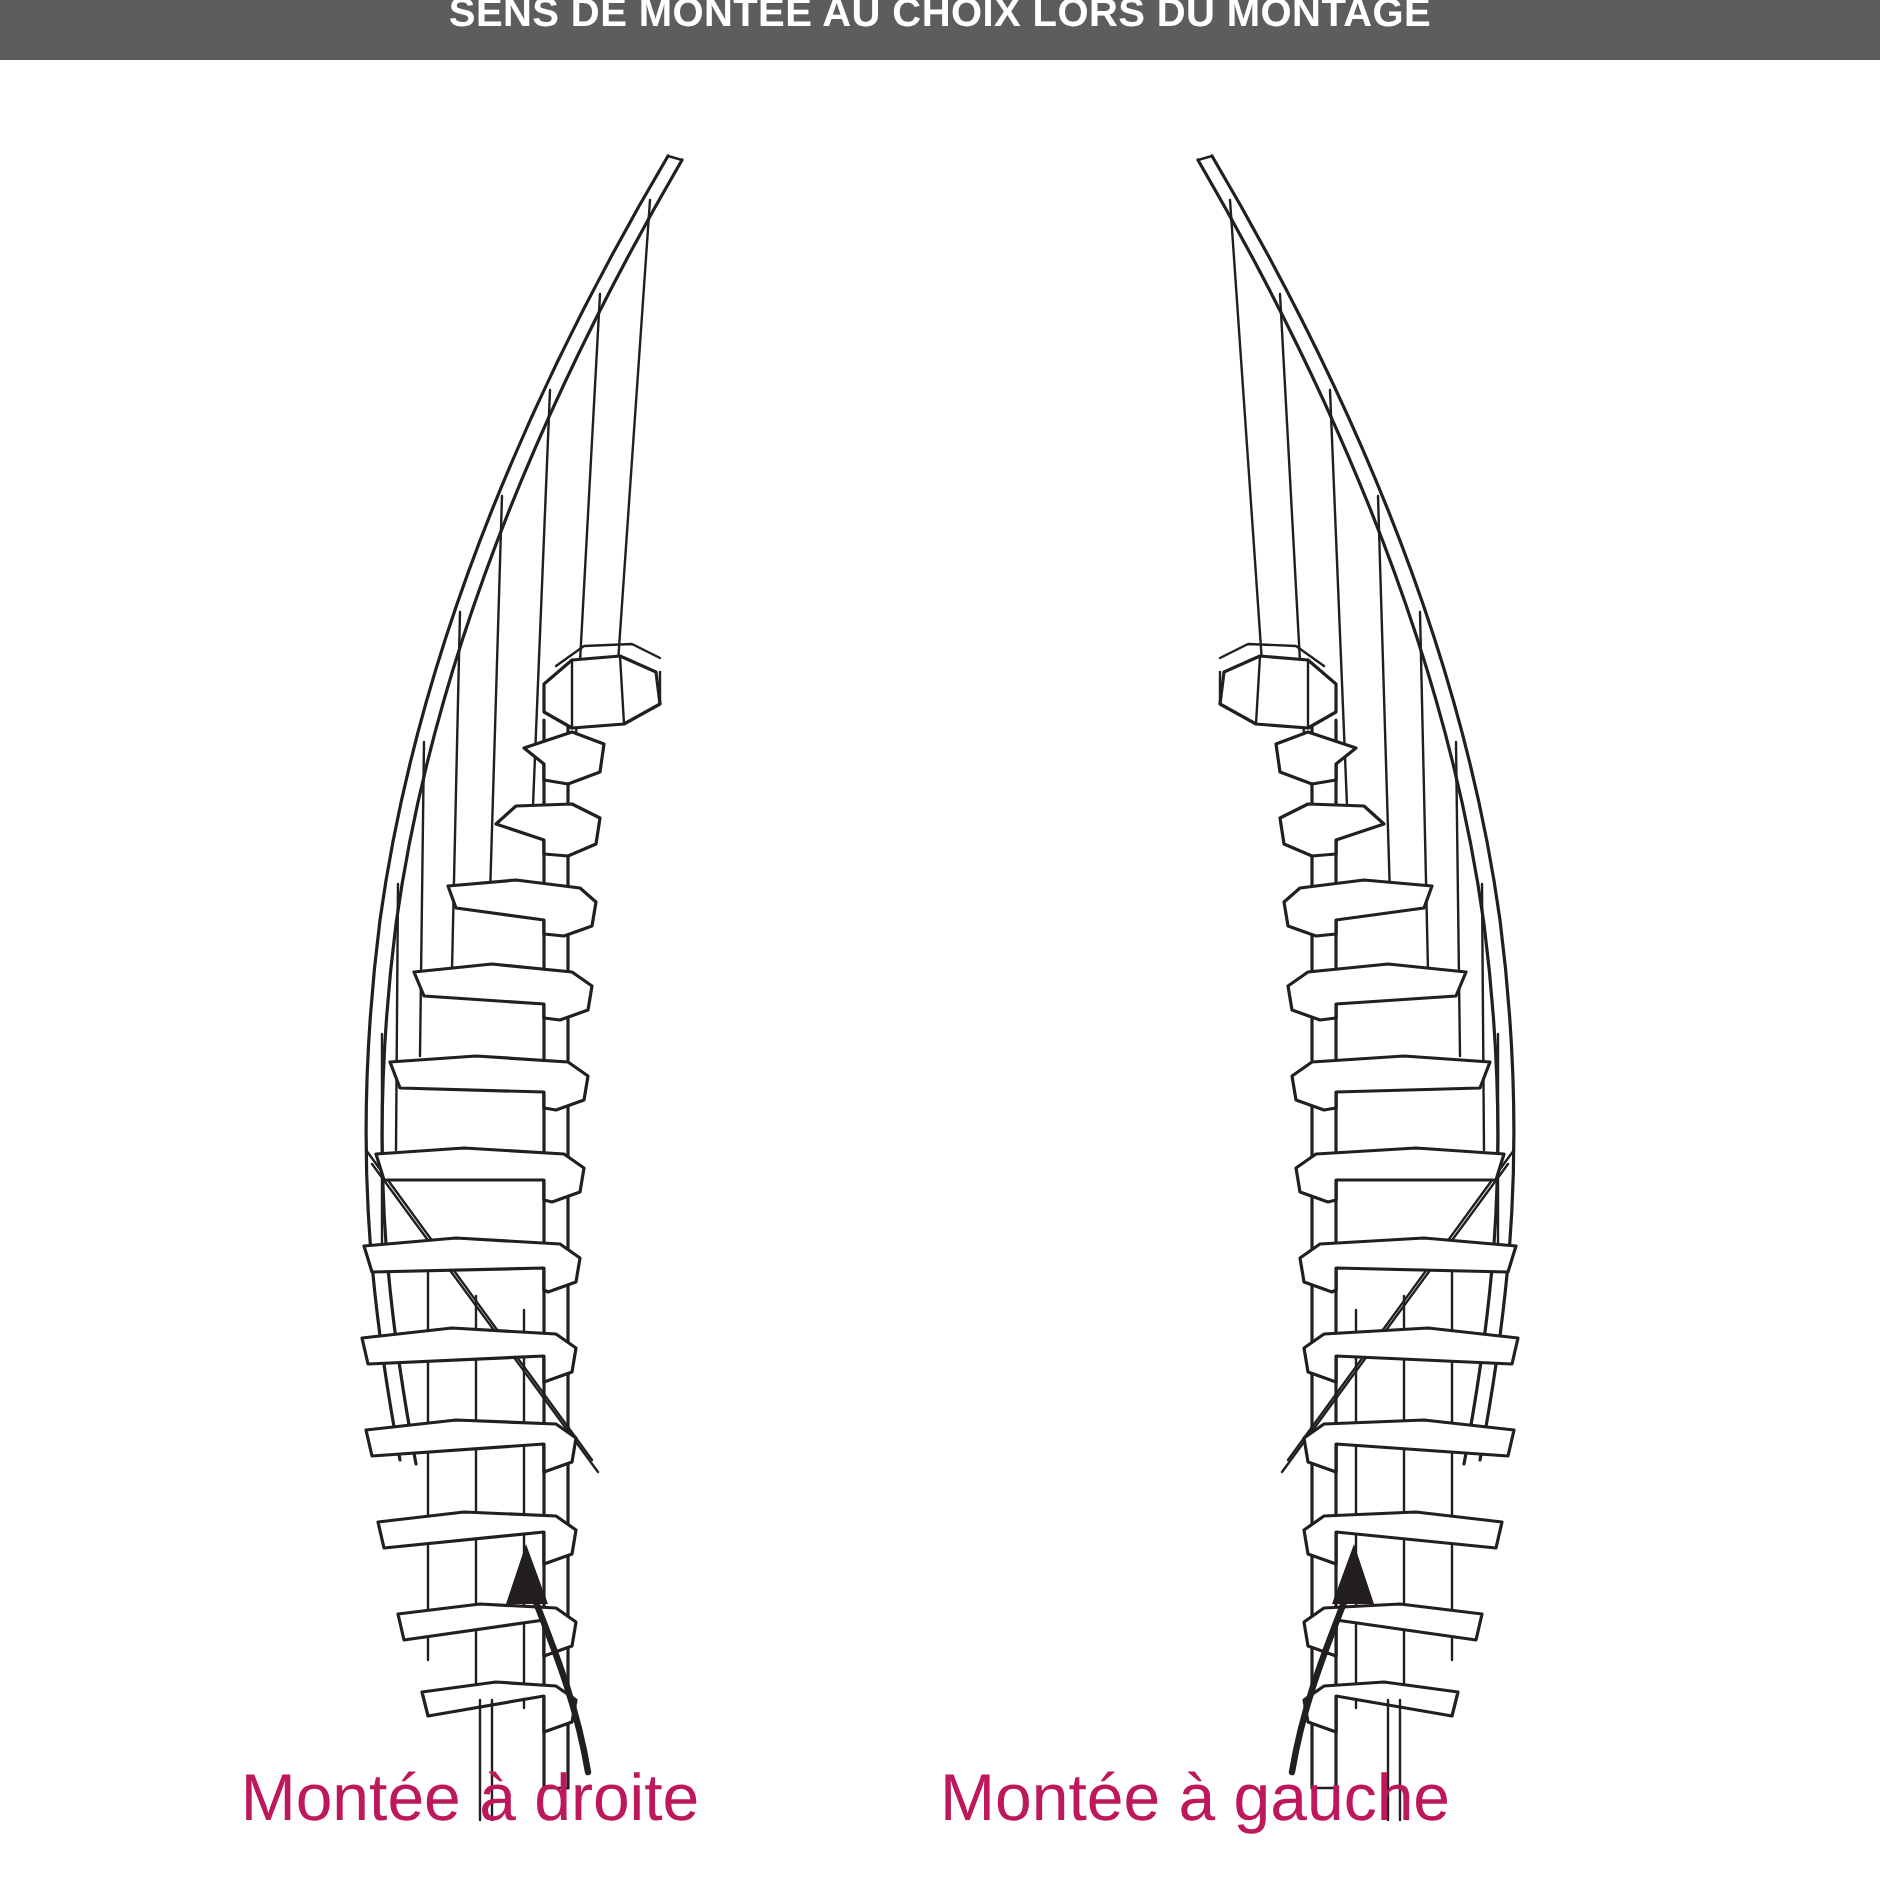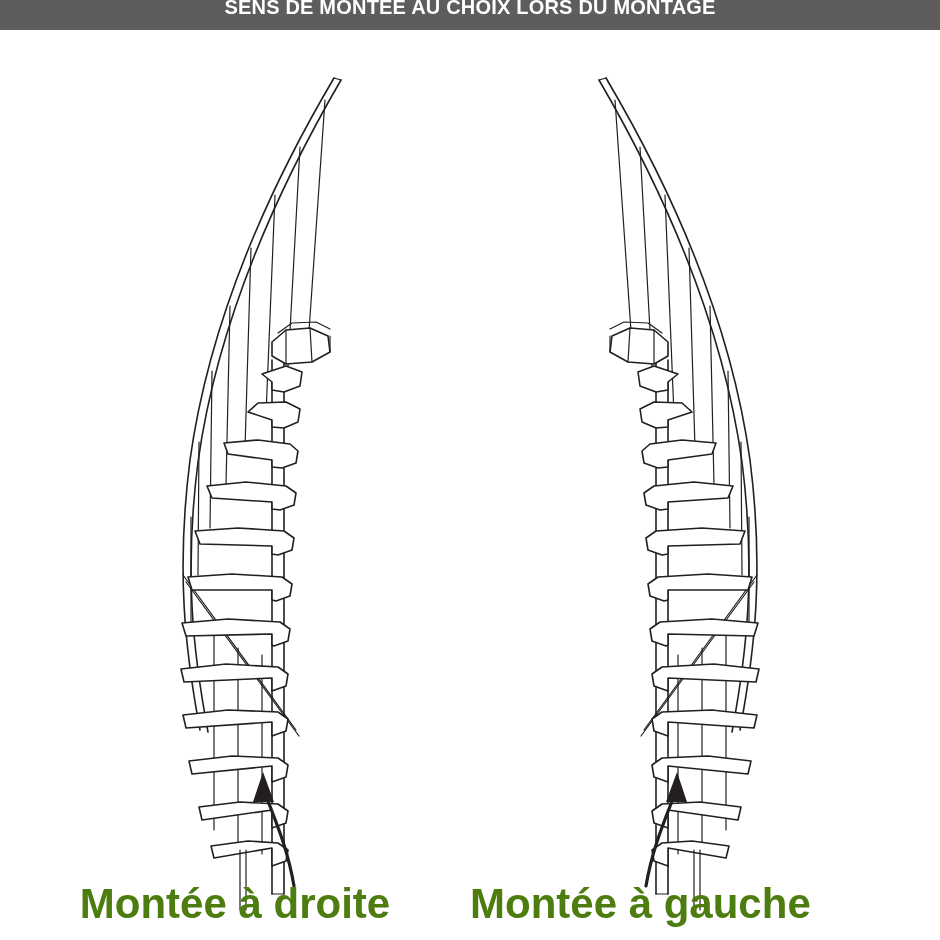--- a/index.html
+++ b/index.html
@@ -82,24 +82,24 @@
     stroke-width: 3.2;
     stroke-linecap: round;
   }
   .arrowhead {
     fill: #231f20;
   }
   
   .caption {
     position: absolute;
     top: 880px;
-    color: #4d7c0f;
+    color: #be185d;
     font-family: "Liberation Sans", sans-serif;
-    font-size: 42px;
-    font-weight: 700;
+    font-size: 33px;
+    font-weight: 400;
     white-space: nowrap;
   }
   .caption-left {
     left: 0;
     width: 470px;
     text-align: center;
   }
   .caption-right {
     left: 470px;
     width: 470px;

